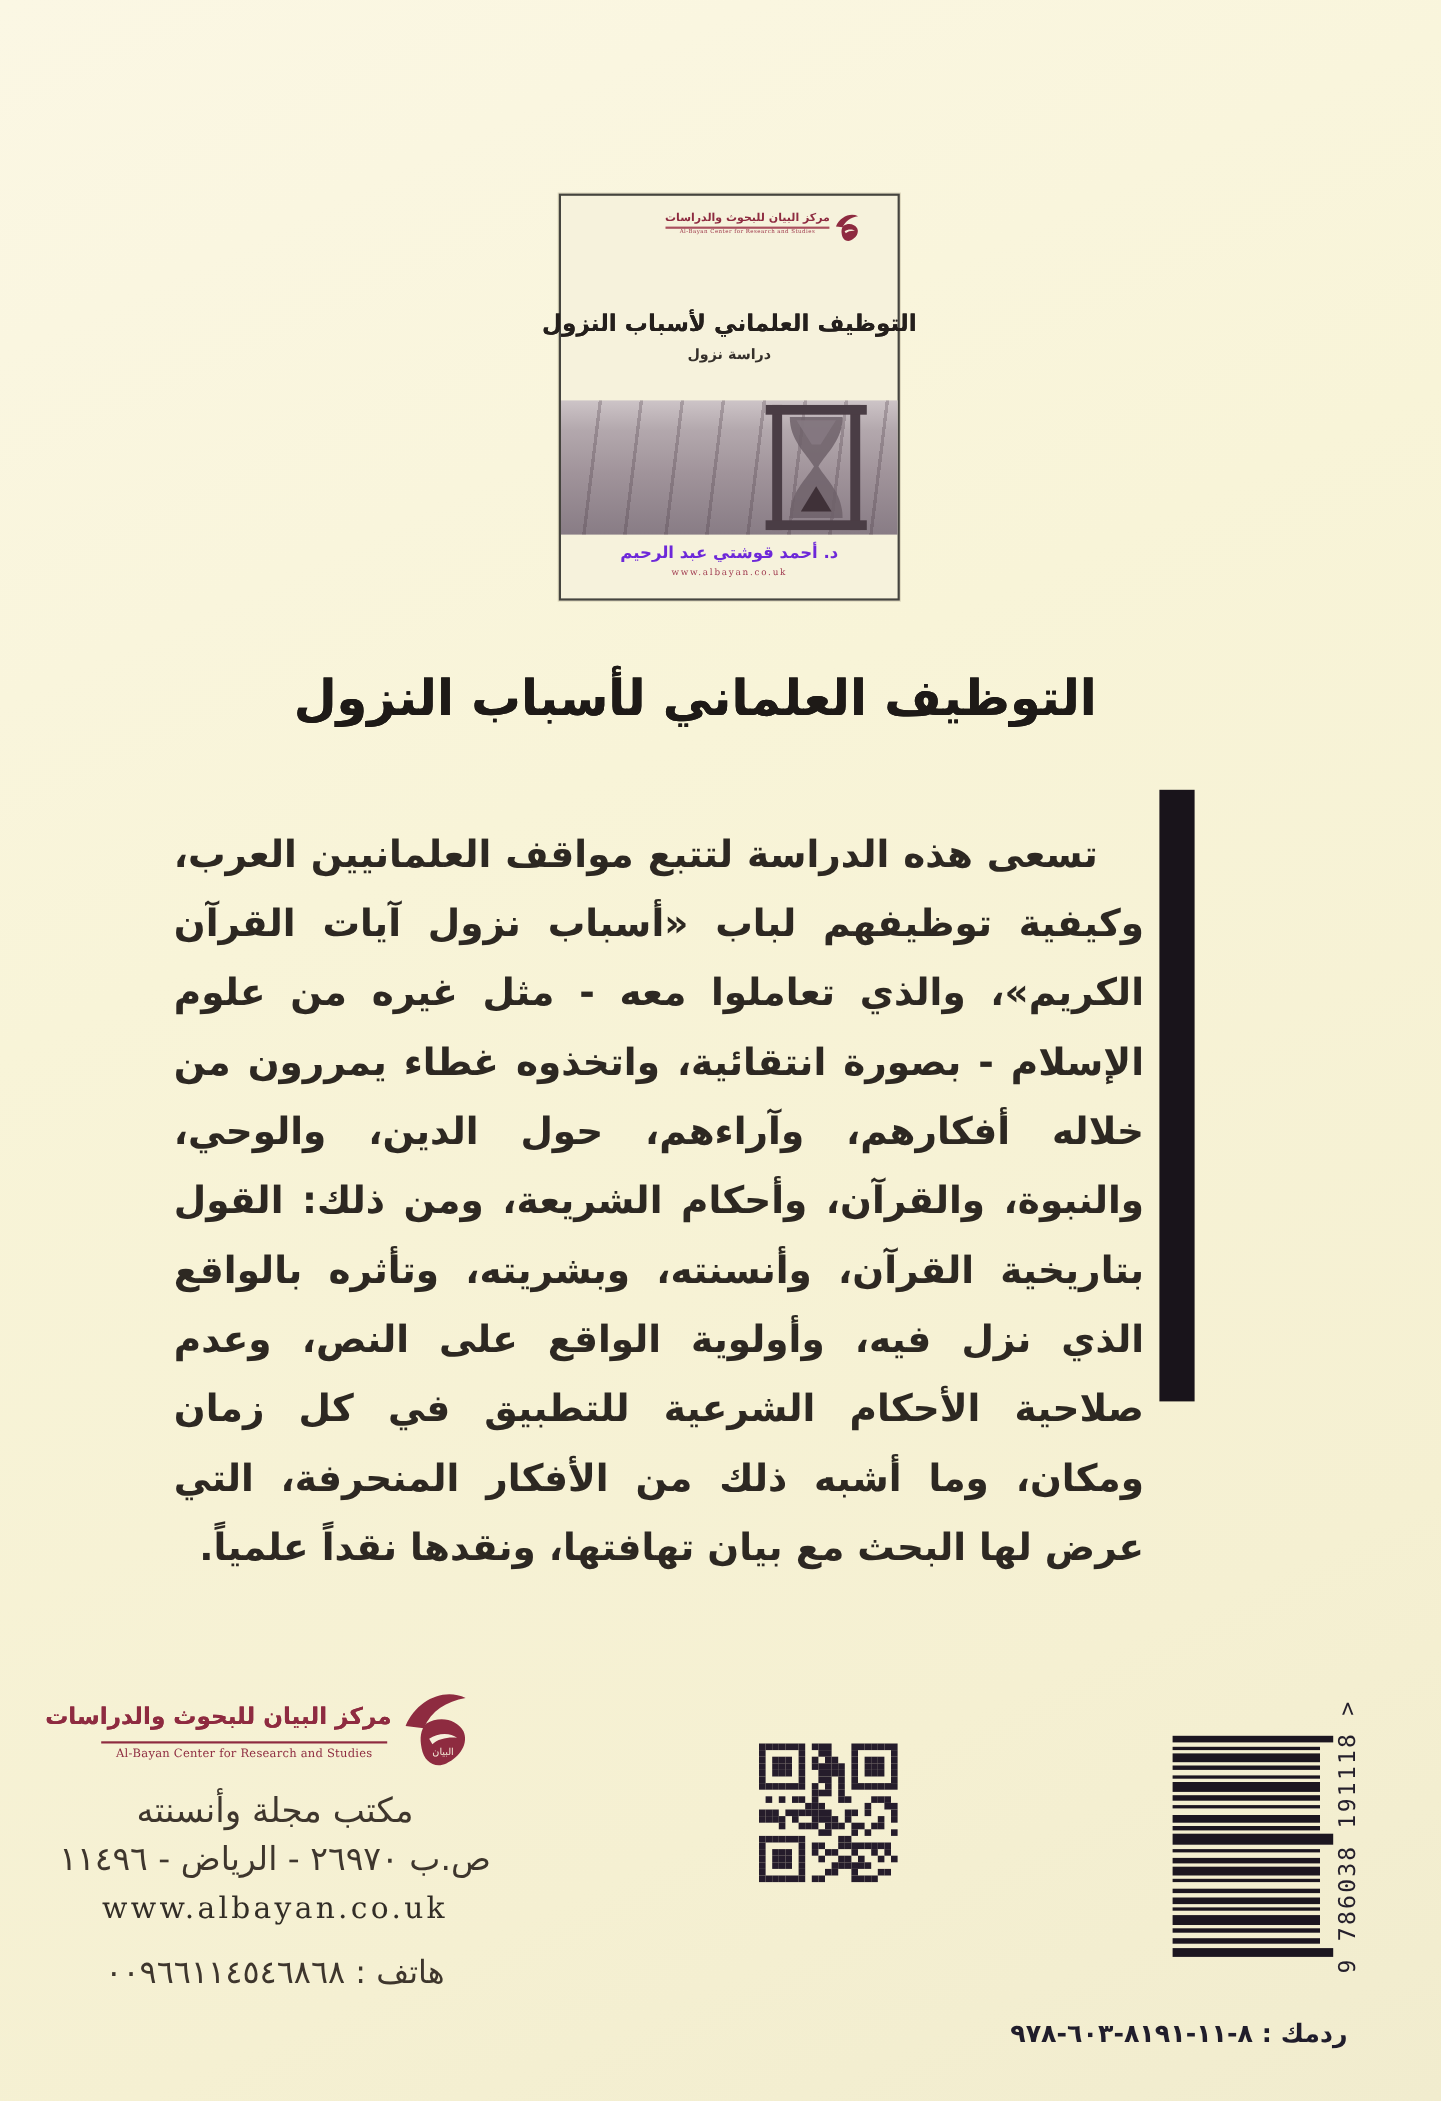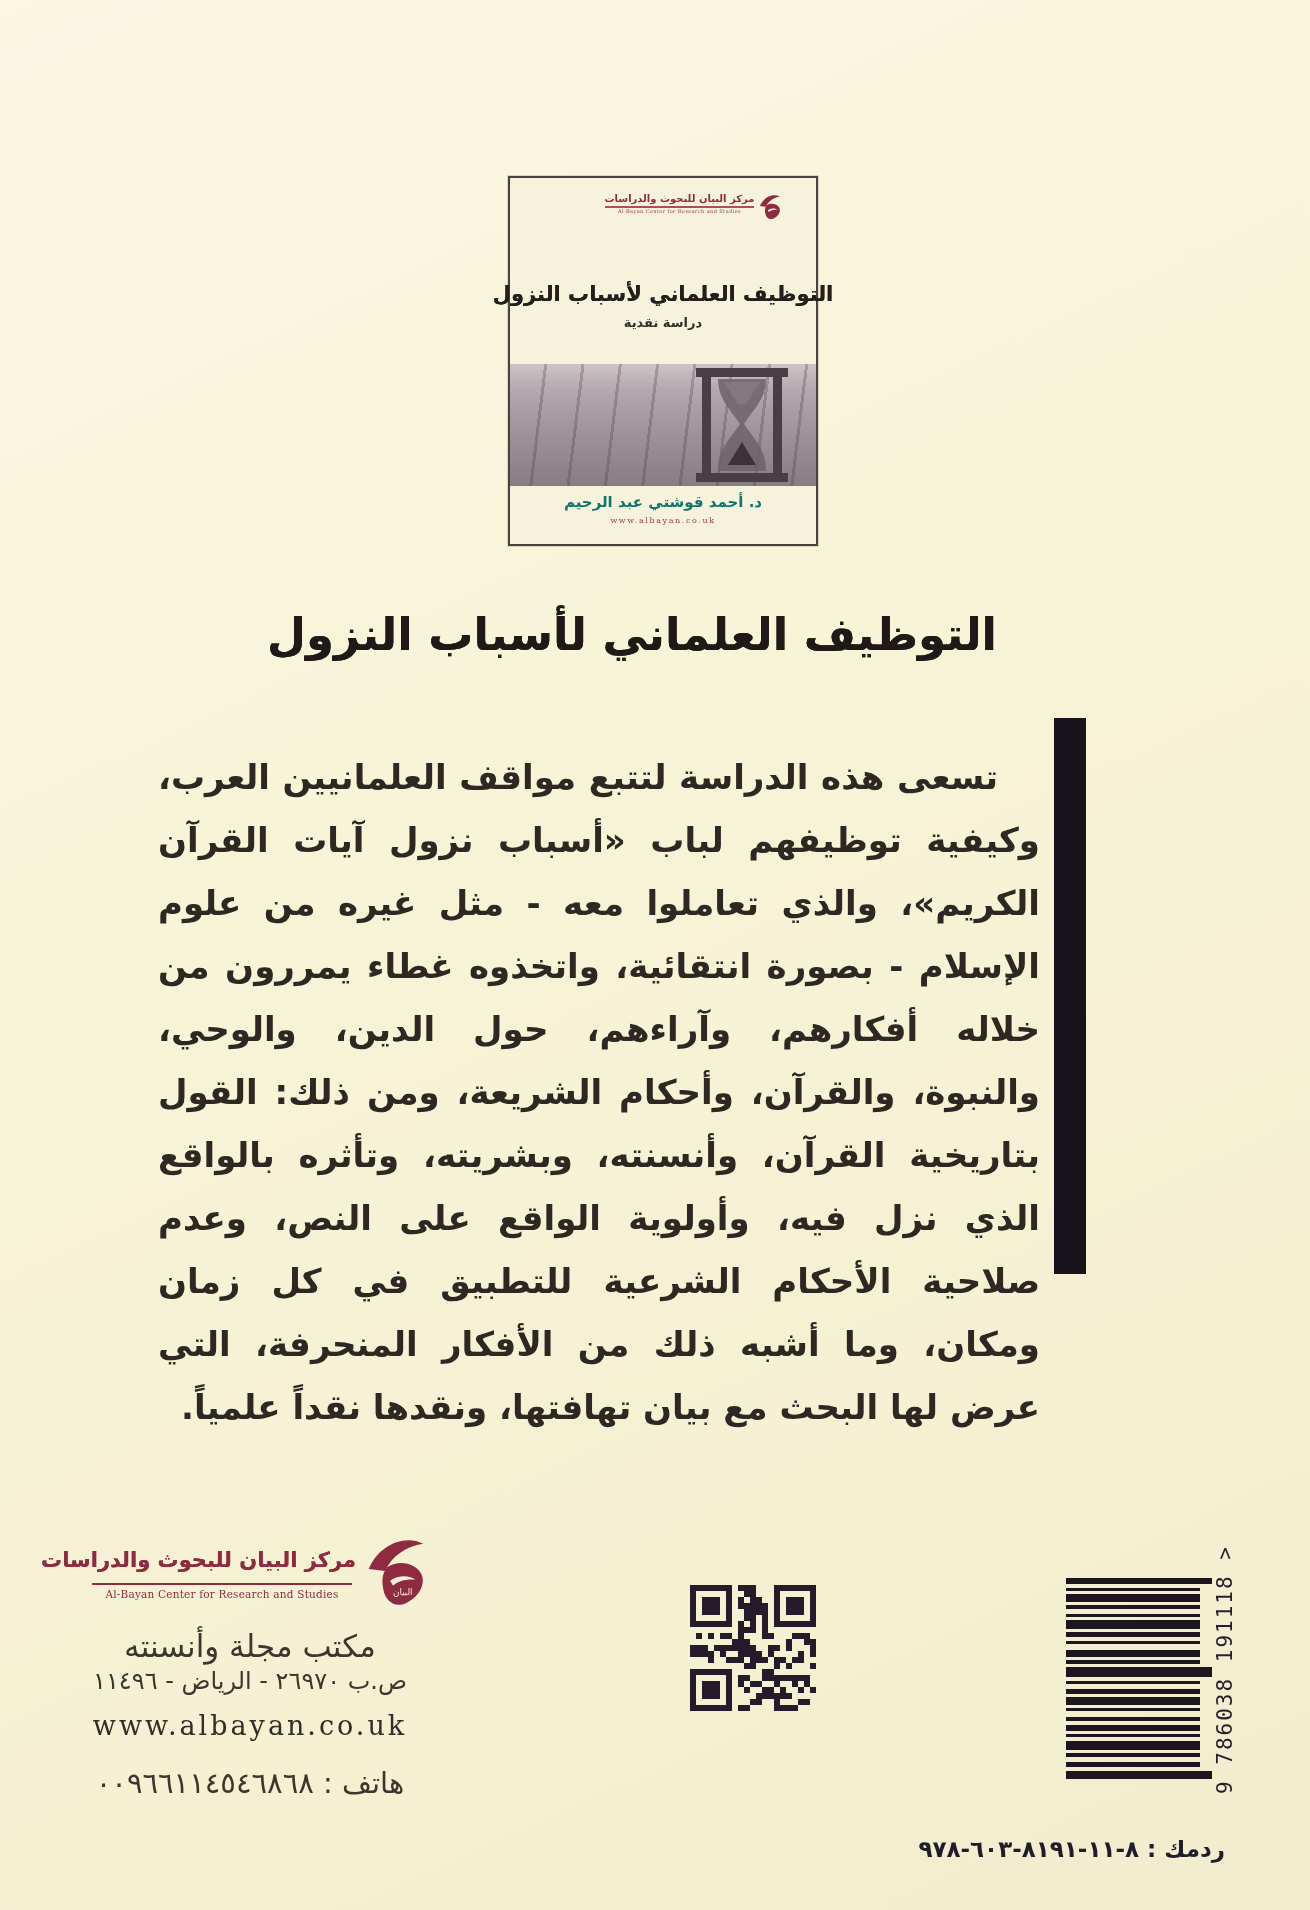--- a/index.html
+++ b/index.html
@@ -29,21 +29,21 @@
     direction:rtl; white-space:nowrap; line-height:30px; text-shadow:0 0 .4px #241f1c;
   }
   .thumb-subtitle{ margin-top:6px; font-size:13px; font-weight:bold; color:#35302b; direction:rtl;}
   .thumb-photo{
     margin-top:34px; width:100%; height:122px; position:relative; overflow:hidden;
     background:
       repeating-linear-gradient(97deg, rgba(72,56,66,0) 0 34px, rgba(72,56,66,.28) 34px 37px),
       linear-gradient(180deg,#cdc4c7 0%,#b3a8ad 22%,#a0939a 55%,#887c85 100%);
   }
   .thumb-photo svg{ position:absolute; right:26px; top:4px; }
-  .thumb-author{ margin-top:7px; font-size:15px; font-weight:bold; color:#0f766e; direction:rtl; letter-spacing:-0.5px;}
+  .thumb-author{ margin-top:7px; font-size:15px; font-weight:bold; color:#6d28d9; direction:rtl; letter-spacing:-0.5px;}
   .thumb-url{ margin-top:5px; font-size:8px; color:#a03a50; letter-spacing:1.6px; font-family:"DejaVu Serif",serif;}
 
   
   .main-title{
     position:absolute; left:352px; top:582px; width:560px; height:104px;
     display:flex; align-items:center; justify-content:center;
     font-size:45px; font-weight:bold; color:#1e1a17; direction:rtl; white-space:nowrap;
     text-shadow:0 0 .6px #1e1a17; letter-spacing:-1px;
   }
 
@@ -67,21 +67,21 @@
     font-size:21px; font-weight:bold; color:#8e2b40; direction:rtl; white-space:nowrap;
     line-height:44px; letter-spacing:-1px; text-shadow:0 0 .5px #8e2b40;
   }
   .pub-logo-rule{ height:2px; background:#8e2b40; margin:1px 4px 3px;}
   .pub-logo-en{ font-size:10.5px; color:#8e2b40; font-family:"DejaVu Serif",serif; letter-spacing:.2px;}
 
   .addr{
     position:absolute; left:35px; top:1628px; width:430px; text-align:center; color:#3e362d;
   }
   .addr-office{ font-size:31px; line-height:36px; direction:rtl; font-weight:500;}
-  .addr-po{ font-size:24px; line-height:34px; direction:rtl;}
+  .addr-po{ font-size:30px; line-height:34px; margin-top:10px; direction:rtl;}
   .addr-www{ font-size:27px; line-height:32px; margin-top:12px; letter-spacing:3px; color:#322d26; font-family:"DejaVu Serif",serif;}
   .addr-mail{ font-size:27px; line-height:32px; margin-top:11px; letter-spacing:2px; color:#322d26; font-family:"DejaVu Serif",serif;}
   .addr-phone{ font-size:29px; line-height:34px; margin-top:24px; direction:rtl;}
   .num-ltr{ direction:ltr; unicode-bidi:bidi-override; display:inline-block;}
 
   
   .qr{
     position:absolute; left:690px; top:1585px; width:126px; height:126px;
     display:grid; grid-template-columns:repeat(21,6px); grid-auto-rows:6px;
   }
@@ -118,21 +118,21 @@
         <div class="thumb-logo-rule"></div>
         <div class="thumb-logo-en">Al-Bayan Center for Research and Studies</div>
       </div>
       <svg width="22" height="28" viewBox="0 0 60 78">
         <path d="M2 36 C12 12 38 0 58 10 C40 13 26 22 19 38 Z" fill="#8e2b40"></path>
         <path d="M21 34 C34 26 50 30 56 41 C61 52 53 65 40 71 C29 76 19 69 17 57 C15 47 16 40 21 34 Z" fill="#8e2b40"></path>
         <path d="M24 48 C32 42 44 42 50 47 C42 46 32 48 27 53 Z" fill="#f6efda"></path>
       </svg>
     </div>
     <div class="thumb-title">التوظيف العلماني لأسباب النزول</div>
-    <div class="thumb-subtitle">دراسة نقدية</div>
+    <div class="thumb-subtitle">دراسة نزول</div>
     <div class="thumb-photo">
       <svg width="96" height="114" viewBox="0 0 96 114">
         <g fill="#4a3d45">
           <rect x="8" y="0" width="9" height="114"></rect>
           <rect x="79" y="0" width="9" height="114"></rect>
           <rect x="2" y="0" width="92" height="9"></rect>
           <rect x="2" y="105" width="92" height="9"></rect>
         </g>
         <path d="M24 11 C24 32 38 43 46 56 C38 69 24 80 24 103 L72 103 C72 80 58 69 50 56 C58 43 72 32 72 11 Z" fill="#6e616a" opacity="0.85"></path>
         <path d="M34 97 L48 74 L62 97 Z" fill="#3f3138"></path>

